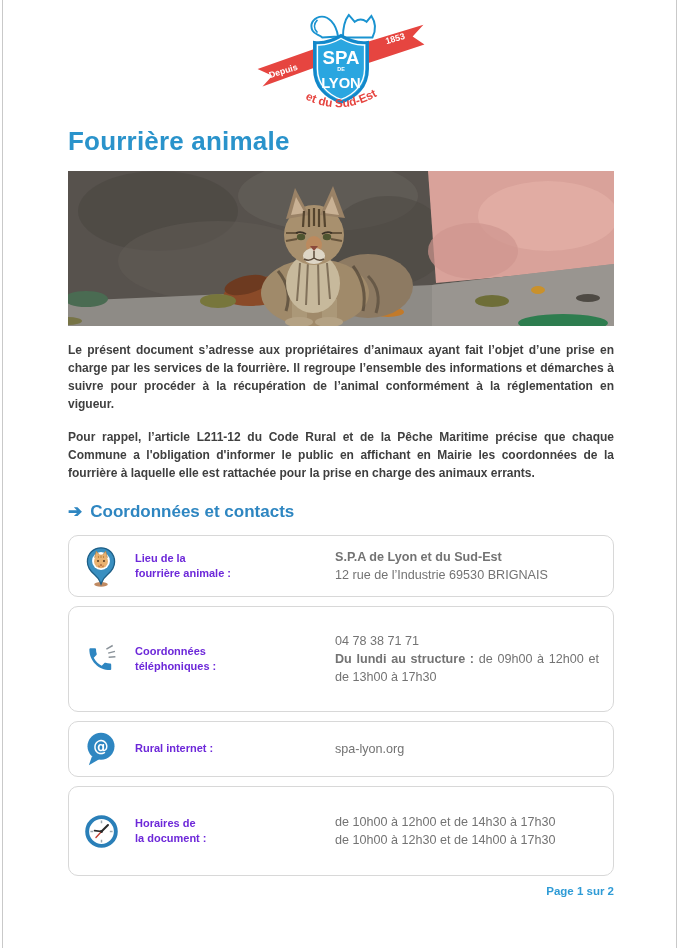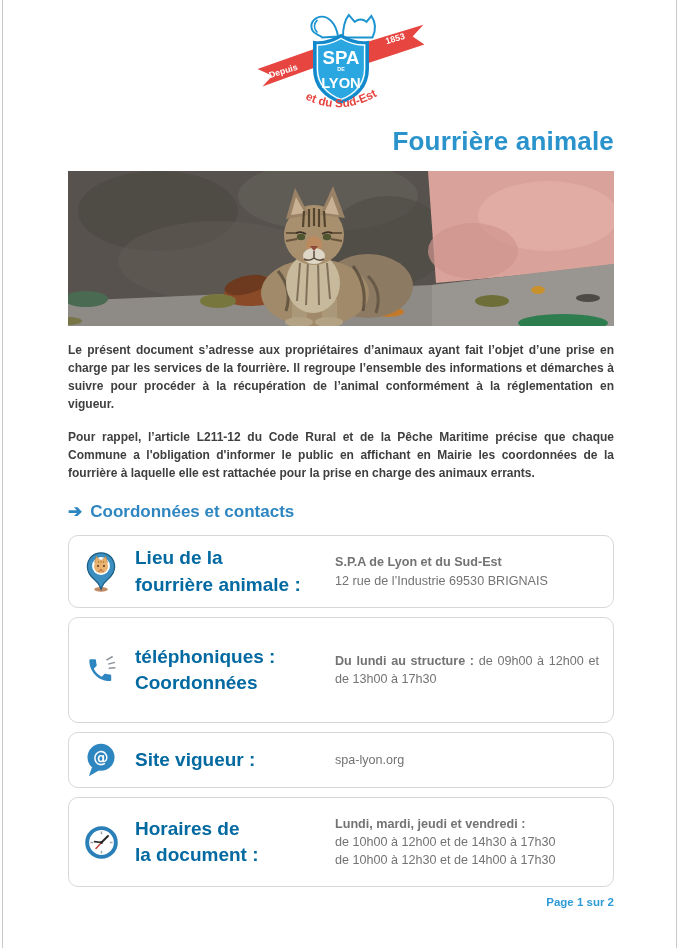--- a/index.html
+++ b/index.html
@@ -15,21 +15,21 @@
   .edge-line { position: absolute; top: 0; bottom: 0; width: 1px; background: #c9c9c9; }
   .edge-left { left: 2px; }
   .edge-right { right: 5px; }
 
   .page { padding: 12px 68px 0 68px; }
 
   .logo-wrap { text-align: center; }
   .logo-wrap svg { width: 184px; height: 106px; }
 
   .doc-title {
-    text-align: right;
+    text-align: left;
     color: #2a93cb;
     font-size: 26px;
     font-weight: bold;
     letter-spacing: 0.2px;
     margin: 4px 0 14px;
   }
 
   .photo { width: 546px; height: 155px; overflow: hidden; }
   .photo svg { display: block; width: 546px; height: 155px; }
 
@@ -63,21 +63,21 @@
     margin-bottom: 9px;
   }
   .card-1 { min-height: 62px; }
   .card-2 { min-height: 106px; }
   .card-3 { min-height: 55px; }
   .card-4 { min-height: 90px; }
 
   .icon-wrap { flex: 0 0 40px; display: flex; justify-content: center; align-items: center; margin-right: 14px; }
   .icon-wrap svg { display: block; }
 
-  .card-label { flex: 0 0 200px; font-weight: bold; font-size: 19px; line-height: 1.4; color: #0369a1; }
+  .card-label { flex: 0 0 200px; font-weight: bold; font-size: 11px; line-height: 1.4; color: #6d28d9; }
   .card-value { flex: 1; font-size: 12.6px; line-height: 1.45; text-align: justify; color: #737373; }
   .card-value .b { font-weight: bold; }
 
   .page-footer {
     text-align: right;
     color: #2e9bd6;
     font-weight: bold;
     font-size: 11.5px;
     margin-top: 1px;
   }
@@ -208,38 +208,39 @@
   </div>
 
   <div class="card card-2">
     <div class="icon-wrap">
       <svg viewBox="0 0 40 40" width="36" height="36">
         <path transform="translate(3,4) scale(1.35)" d="M6.62 10.79c1.44 2.83 3.76 5.14 6.59 6.59l2.2-2.2c.27-.27.67-.36 1.02-.24 1.12.37 2.33.57 3.57.57.55 0 1 .45 1 1V20c0 .55-.45 1-1 1-9.39 0-17-7.61-17-17 0-.55.45-1 1-1h3.5c.55 0 1 .45 1 1 0 1.25.2 2.45.57 3.57.11.35.03.74-.25 1.02l-2.2 2.2z" fill="#2e86c1"></path>
         <path d="M26,9 L33,5 M28,13.5 L35.5,11.5 M28.5,18 L36,17.5" stroke="#8a9299" stroke-width="1.6" fill="none"></path>
       </svg>
     </div>
     <div class="card-label">
+      <div>Coordonnées</div>
       <div>téléphoniques :</div>
-      <div>Coordonnées</div>
-    </div>
-    <div class="card-value">
+    </div>
+    <div class="card-value">
+      <div><span class="b"></span><span>04 78 38 71 71</span></div>
       <div><span class="b">Du lundi au structure :</span><span> de 09h00 à 12h00 et de 13h00 à 17h30</span></div>
     </div>
   </div>
 
   <div class="card card-3">
     <div class="icon-wrap">
       <svg viewBox="0 0 40 40" width="36" height="36">
         <circle cx="20" cy="17" r="15" fill="#2e86c1"></circle>
         <path d="M10,28 L6.5,38 L18,31.5 Z" fill="#2e86c1"></path>
         <text x="20" y="23" text-anchor="middle" font-size="17" font-weight="bold" fill="#ffffff" font-family="DejaVu Sans, sans-serif">@</text>
       </svg>
     </div>
     <div class="card-label">
-      <div>Site vigueur :</div>
+      <div>Rural internet :</div>
       <div></div>
     </div>
     <div class="card-value">
       <div><span class="b"></span><span>spa-lyon.org</span></div>
     </div>
   </div>
 
   <div class="card card-4">
     <div class="icon-wrap">
       <svg viewBox="0 0 40 40" width="37" height="37">
@@ -249,21 +250,20 @@
         <path d="M20,20 L12.5,19" stroke="#2b2b2b" stroke-width="1.8" stroke-linecap="round"></path>
         <path d="M20,20 L14,26.5" stroke="#c0392b" stroke-width="1.4" stroke-linecap="round"></path>
         <circle cx="20" cy="20" r="1.6" fill="#2b2b2b"></circle>
       </svg>
     </div>
     <div class="card-label">
       <div>Horaires de</div>
       <div>la document :</div>
     </div>
     <div class="card-value">
-      <div><span class="b">Lundi, mardi, jeudi et vendredi :</span><span></span></div>
       <div><span class="b"></span><span>de 10h00 à 12h00 et de 14h30 à 17h30</span></div>
       <div><span class="b"></span><span>de 10h00 à 12h30 et de 14h00 à 17h30</span></div>
     </div>
   </div>
 
   <div class="page-footer">Page 1 sur 2</div>
 
 </div>
 
 </body></html>

